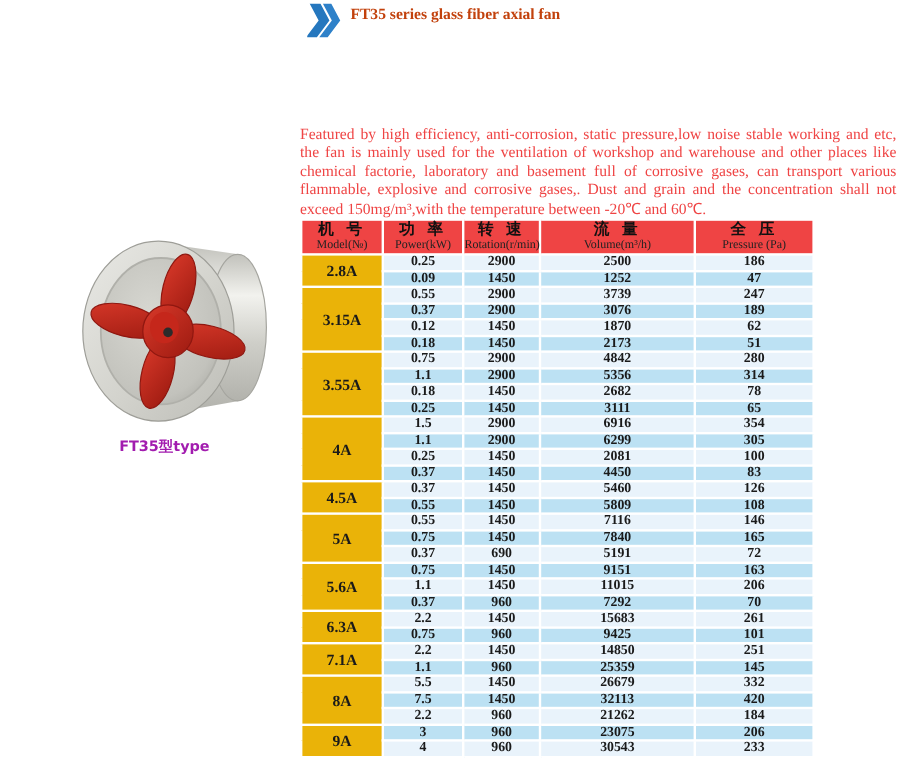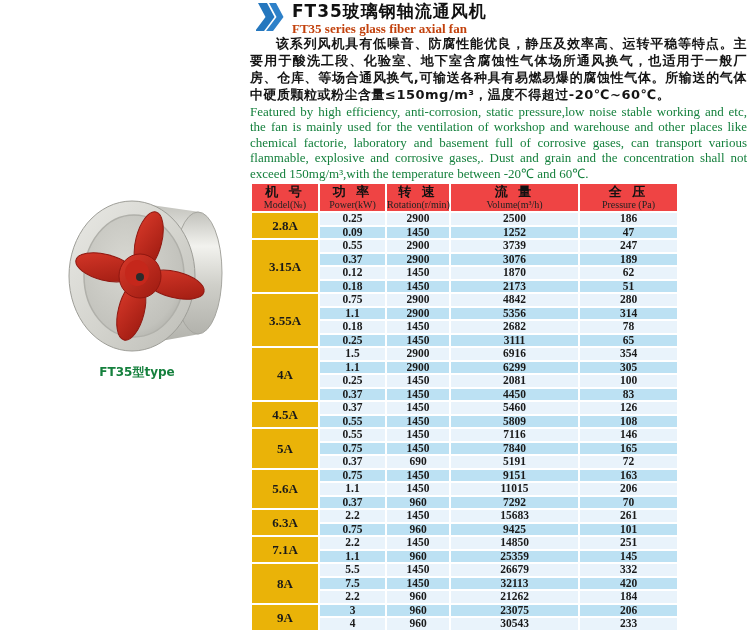--- a/index.html
+++ b/index.html
@@ -13,26 +13,26 @@
   .title-cn{font-size:17px;font-weight:bold;letter-spacing:1px;color:#111;}
   .title-en{font-size:13px;font-weight:bold;font-family:"Liberation Serif",serif;
             color:#c2410c;margin-top:2px;}
 
   
   .para-cn{position:absolute;left:250px;top:35px;width:497px;
            font-size:13px;line-height:17px;font-weight:bold;letter-spacing:0.5px;
            text-align:justify;text-indent:2em;color:#151515;}
   .para-en{position:absolute;left:250px;top:104px;width:497px;
            font-family:"Liberation Serif",serif;font-size:13px;line-height:15.4px;
-           text-align:justify;color:#15803d;}
+           text-align:justify;color:#ef4444;}
 
   
   .fan-wrap{position:absolute;left:48px;top:188px;width:178px;height:178px;}
   .fan-caption{position:absolute;left:48px;top:364px;width:178px;text-align:center;
-               font-size:12px;font-weight:bold;color:#15803d;}
+               font-size:12px;font-weight:bold;color:#a21caf;}
 
   
   .spec-table{position:absolute;left:250px;top:182px;width:427px;height:449px;
               border-collapse:collapse;table-layout:fixed;}
   .spec-table th,.spec-table td{border:2px solid #fff;padding:0;text-align:center;vertical-align:middle;}
   .spec-table thead th{background:#ef4444;height:27px;}
   .th-cn{font-size:13px;font-weight:bold;letter-spacing:3px;line-height:14px;color:#111;}
   .th-en{font-family:"Liberation Serif",serif;font-size:10px;font-weight:normal;line-height:11px;color:#222;}
   .spec-table td{font-family:"Liberation Serif",serif;font-weight:bold;
                  font-size:11.5px;line-height:1;height:10.8px;}
@@ -44,26 +44,24 @@
 <body>
 
 <div class="page">
 
   <div class="doc-header">
     <svg class="chevrons" viewBox="0 0 30 30">
       <polygon points="2,0 11,0 20,14 11,28 2,28 11,14" fill="#2577be" transform="skewX(-6)"></polygon>
       <polygon points="13,0 20,0 29,14 20,28 13,28 22,14" fill="#2e81c9" transform="skewX(-6)"></polygon>
     </svg>
     <div class="titles">
-      <div class="title-cn">FT35玻璃钢轴流通风机</div>
       <div class="title-en">FT35 series glass fiber axial fan</div>
     </div>
   </div>
 
-  <div class="para-cn">该系列风机具有低噪音、防腐性能优良，静压及效率高、运转平稳等特点。主要用于酸洗工段、化验室、地下室含腐蚀性气体场所通风换气，也适用于一般厂房、仓库、等场合通风换气,可输送各种具有易燃易爆的腐蚀性气体。所输送的气体中硬质颗粒或粉尘含量≤150mg/m³，温度不得超过-20℃~60℃。</div>
 
   <div class="para-en">Featured by high efficiency, anti-corrosion, static pressure,low noise stable working and etc, the fan is mainly used for the ventilation of workshop and warehouse and other places like chemical factorie, laboratory and basement full of corrosive gases, can transport various flammable, explosive and corrosive gases,. Dust and grain and the concentration shall not exceed 150mg/m³,with the temperature between -20℃ and 60℃.</div>
 
   <div class="fan-wrap">
     <svg viewBox="0 0 178 178" width="178" height="178">
       <defs>
         <linearGradient id="bodyGrad" x1="0" y1="0" x2="0" y2="1">
           <stop offset="0" stop-color="#c2c2bc"></stop>
           <stop offset="0.28" stop-color="#f2f2ee"></stop>
           <stop offset="0.6" stop-color="#cfcfc9"></stop>

